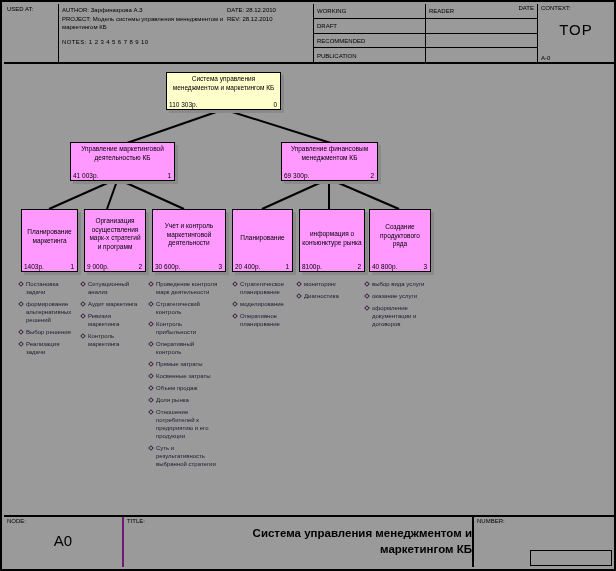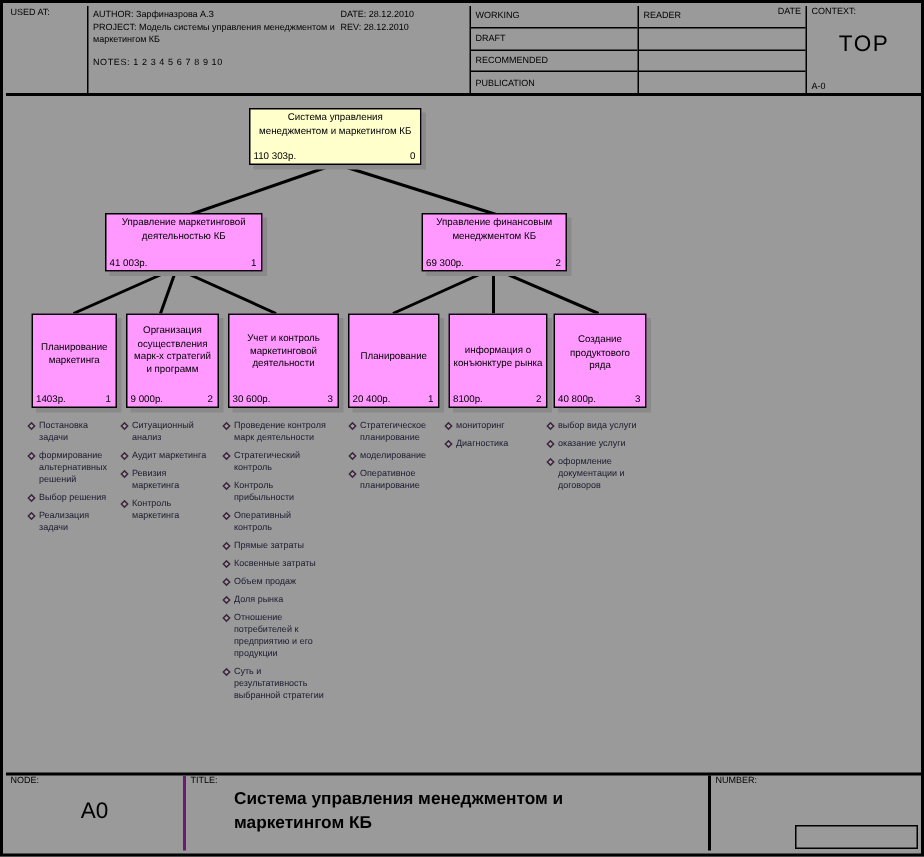--- a/index.html
+++ b/index.html
@@ -173,21 +173,21 @@
   .ftr-title{
     flex:1;
     border-right:2px solid #000;
     box-sizing:border-box;
     position:relative;
     padding:1px 0 0 3px;
     font-size:6px;
   }
   .ftr-title .val{
     position:absolute;left:0;right:0;top:8px;
-    text-align:left;
+    text-align:right;
     font-size:11.5px;
     font-weight:bold;
     line-height:16px;
     margin-left:32px;
   }
   .ftr-num{
     width:140px;
     box-sizing:border-box;
     position:relative;
     padding:1px 0 0 3px;

